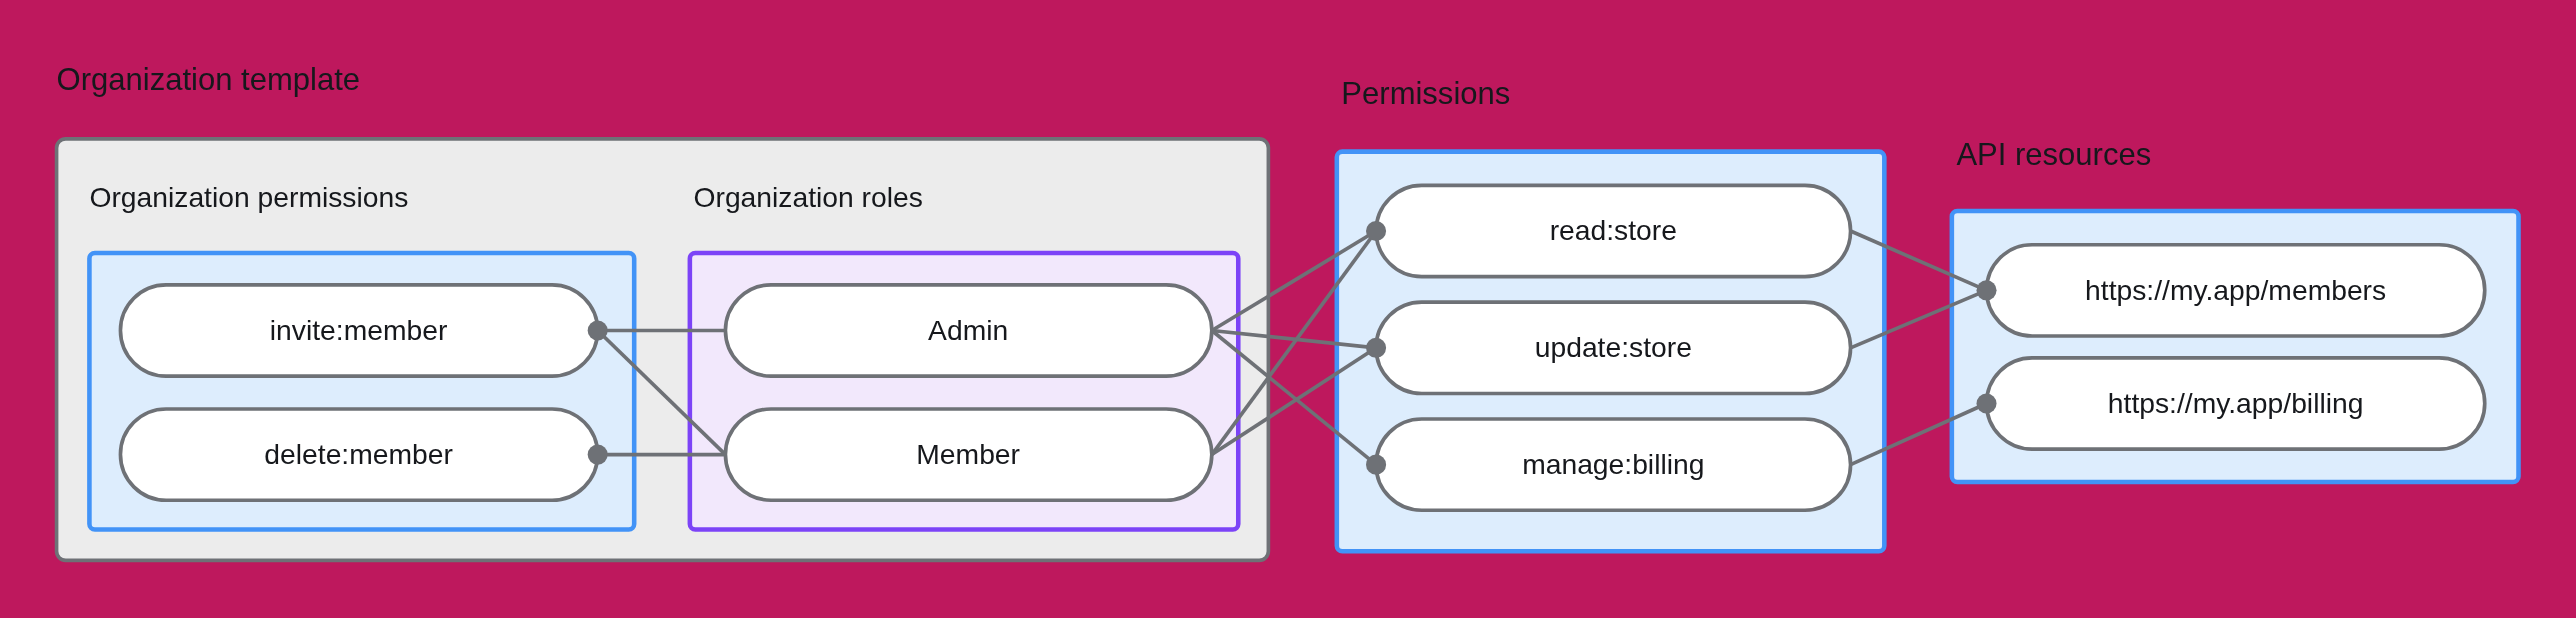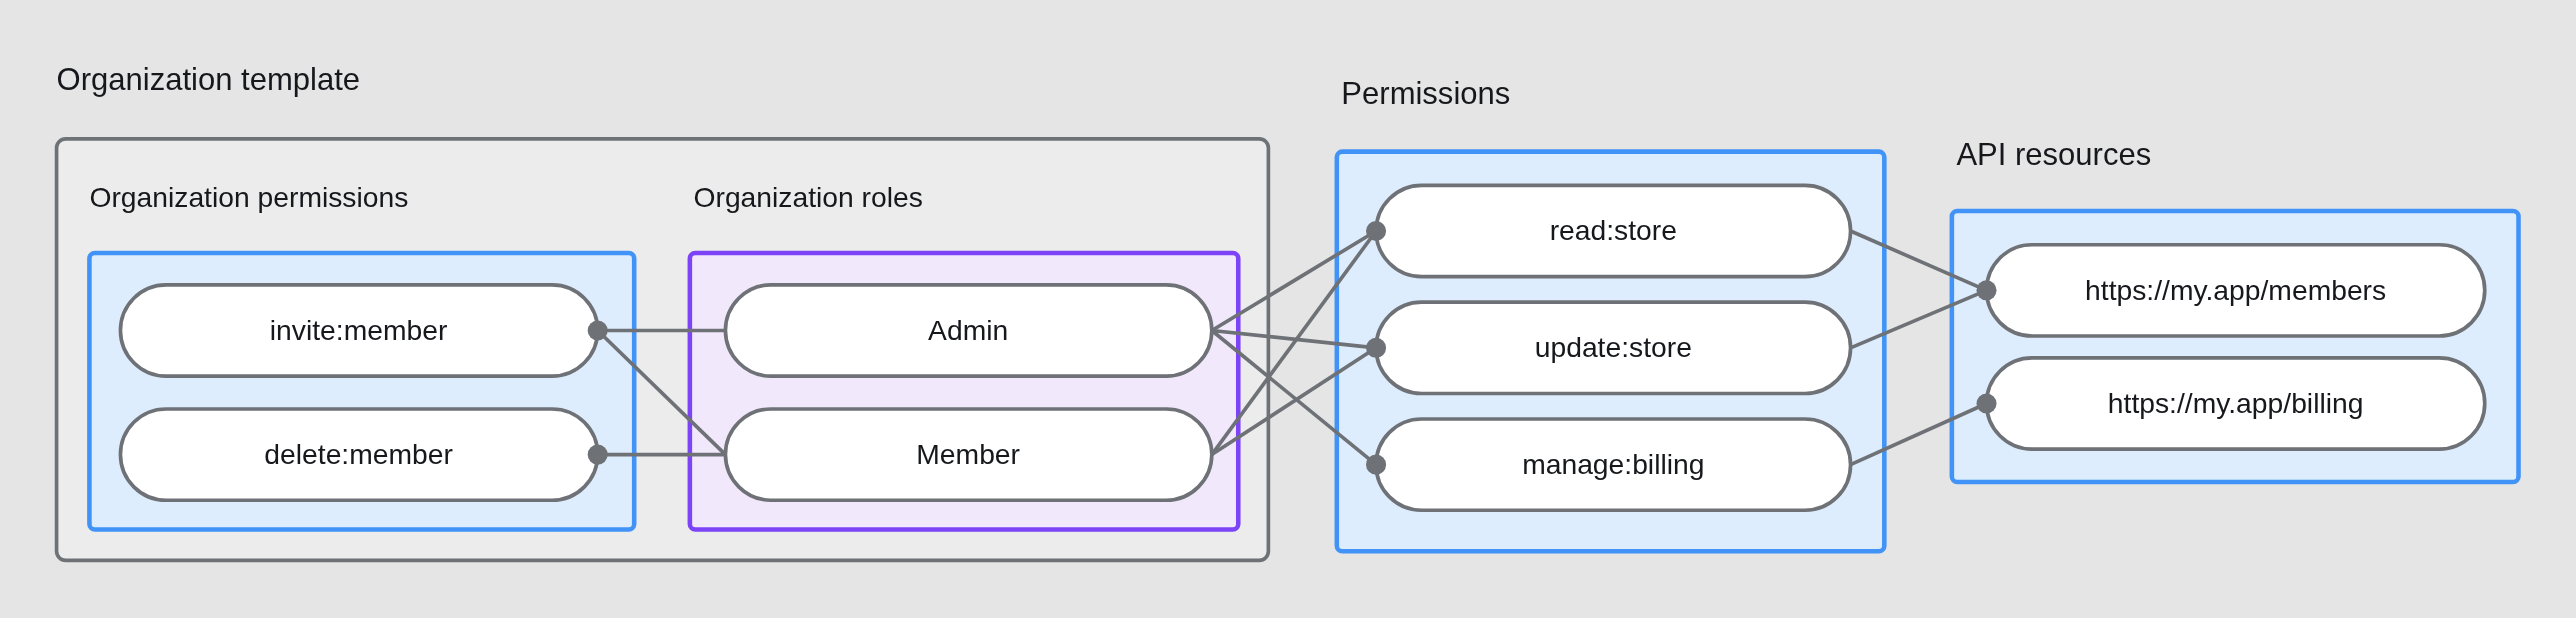--- a/index.html
+++ b/index.html
@@ -10,21 +10,21 @@
   body {
     width: 2576px;
     height: 619px;
     font-family: "Liberation Sans", sans-serif;
     overflow: hidden;
   }
   #diagram-root {
     position: relative;
     width: 2576px;
     height: 619px;
-    background: #e5e5e5;
+    background: #be185d;
   }
   svg.diagram {
     position: absolute;
     left: 0;
     top: 0;
     width: 2576px;
     height: 619px;
   }
   .grp-title {
     font-size: 34px;

